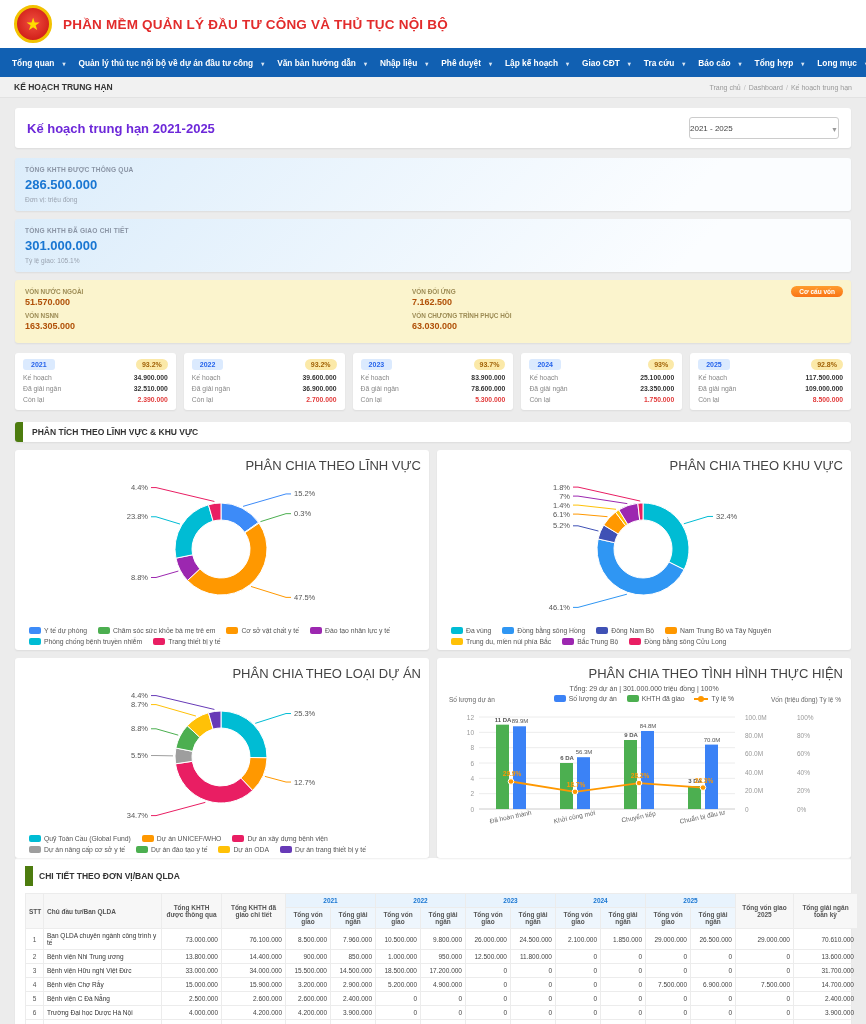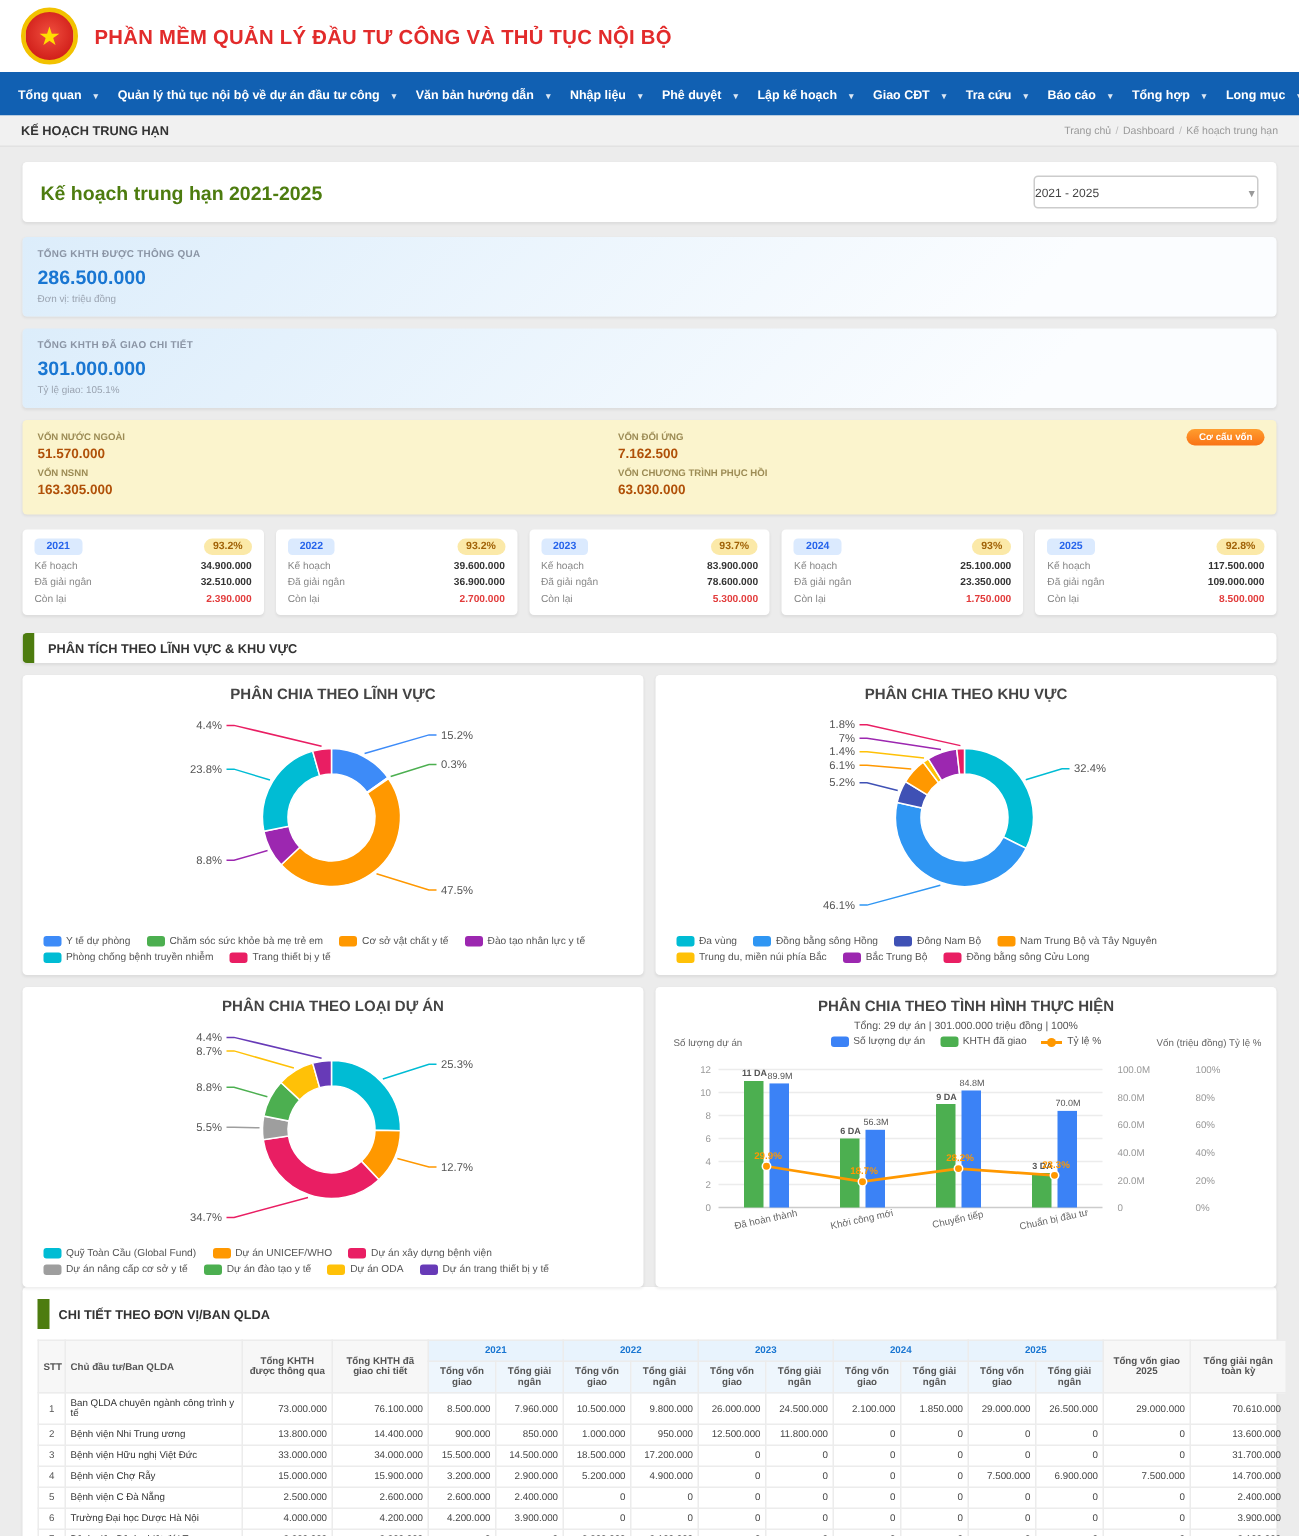--- a/index.html
+++ b/index.html
@@ -20,21 +20,21 @@
   
   .breadcrumb { height:21px; background:#f1f1f1; border-bottom:1px solid #e2e2e2; display:flex;
     align-items:center; justify-content:space-between; padding:0 14px; }
   .bc-title { font-size:8.5px; font-weight:bold; color:#333; }
   .bc-path { font-size:7px; color:#999; }
   .bc-path .sep { margin:0 3px; color:#bbb; }
   
   .main { padding:10px 15px 0; }
   .card { background:#fff; border-radius:3px; box-shadow:0 1px 2px rgba(0,0,0,.07); }
   .title-card { padding:9px 12px; display:flex; align-items:center; justify-content:space-between; }
-  .page-title { font-size:13px; font-weight:bold; color:#4d7c0f; }
+  .page-title { font-size:13px; font-weight:bold; color:#6d28d9; }
   .select { width:150px; height:22px; border:1px solid #ccc; border-radius:3px; background:#fff;
     display:flex; align-items:center; justify-content:space-between; padding:0 0; font-size:8px; color:#444; cursor:pointer; }
   .select .caret { color:#888; font-size:7px; }
   
   .stats-row { display:flex; gap:8px; margin-top:10px;flex-direction:column; }
   .stat-card { border-radius:3px; padding:8px 10px; height:64px; box-shadow:0 1px 2px rgba(0,0,0,.07); }
   .stat-blue { background:linear-gradient(135deg,#dcedfb 0%, #fbfdff 80%); }
   .s1 { flex:1.18; } .s2 { flex:1.05; }
   .stat-yellow { flex:1.62; background:#fbf4cd; position:relative; }
   .stat-label { font-size:6.6px; font-weight:bold; color:#8b95a5; letter-spacing:.2px; }
@@ -52,21 +52,21 @@
   .year-pill { background:#dbeafe; color:#2563eb; font-size:7px; font-weight:bold; padding:2px 8px; border-radius:3px; }
   .pct-pill { background:#fbe9a8; color:#a16207; font-size:7px; font-weight:bold; padding:2px 6px; border-radius:9px; }
   .yrow { display:flex; justify-content:space-between; margin-top:4px; font-size:6.8px; }
   .yrow .lab { color:#888; } .yrow .val { font-weight:bold; color:#333; }
   .yrow.red .val { color:#e23b3b; }
   
   .section-bar { margin-top:12px; padding:5px 9px; font-size:8.5px; font-weight:bold; color:#333;
     border-left:8px solid #4d7c0f; }
   .charts-grid { display:grid; grid-template-columns:1fr 1fr; gap:8px; margin-top:8px; }
   .chart-card { height:200px; padding:8px 8px 4px; position:relative; overflow:hidden; }
-  .chart-title { text-align:center; font-size:10px; font-weight:bold; color:#444; }
+  .chart-title { text-align:right; font-size:13px; font-weight:normal; color:#444; }
   .chart-sub { text-align:center; font-size:7px; color:#555; margin-top:4px; }
   .legend { display:flex; flex-wrap:wrap; row-gap:4px; column-gap:11px; padding:2px 6px 0; font-size:6.8px; color:#555; }
   .lg-item { display:flex; align-items:center; gap:3px; white-space:nowrap; }
   .lg-swatch { width:12px; height:7px; border-radius:2px; flex:0 0 auto; }
   .lg-line { width:14px; height:2px; position:relative; flex:0 0 auto; }
   .lg-line .dot { position:absolute; left:4px; top:-2px; width:6px; height:6px; border-radius:50%; }
   .bar-head { position:relative; height:12px; margin-top:3px; }
   .axis-title { position:absolute; top:1px; font-size:6.5px; color:#666; }
   .axis-title.l { left:4px; } .axis-title.r { right:2px; }
   .bar-legend { display:flex; justify-content:center; gap:10px; font-size:6.8px; color:#555; align-items:center; }

